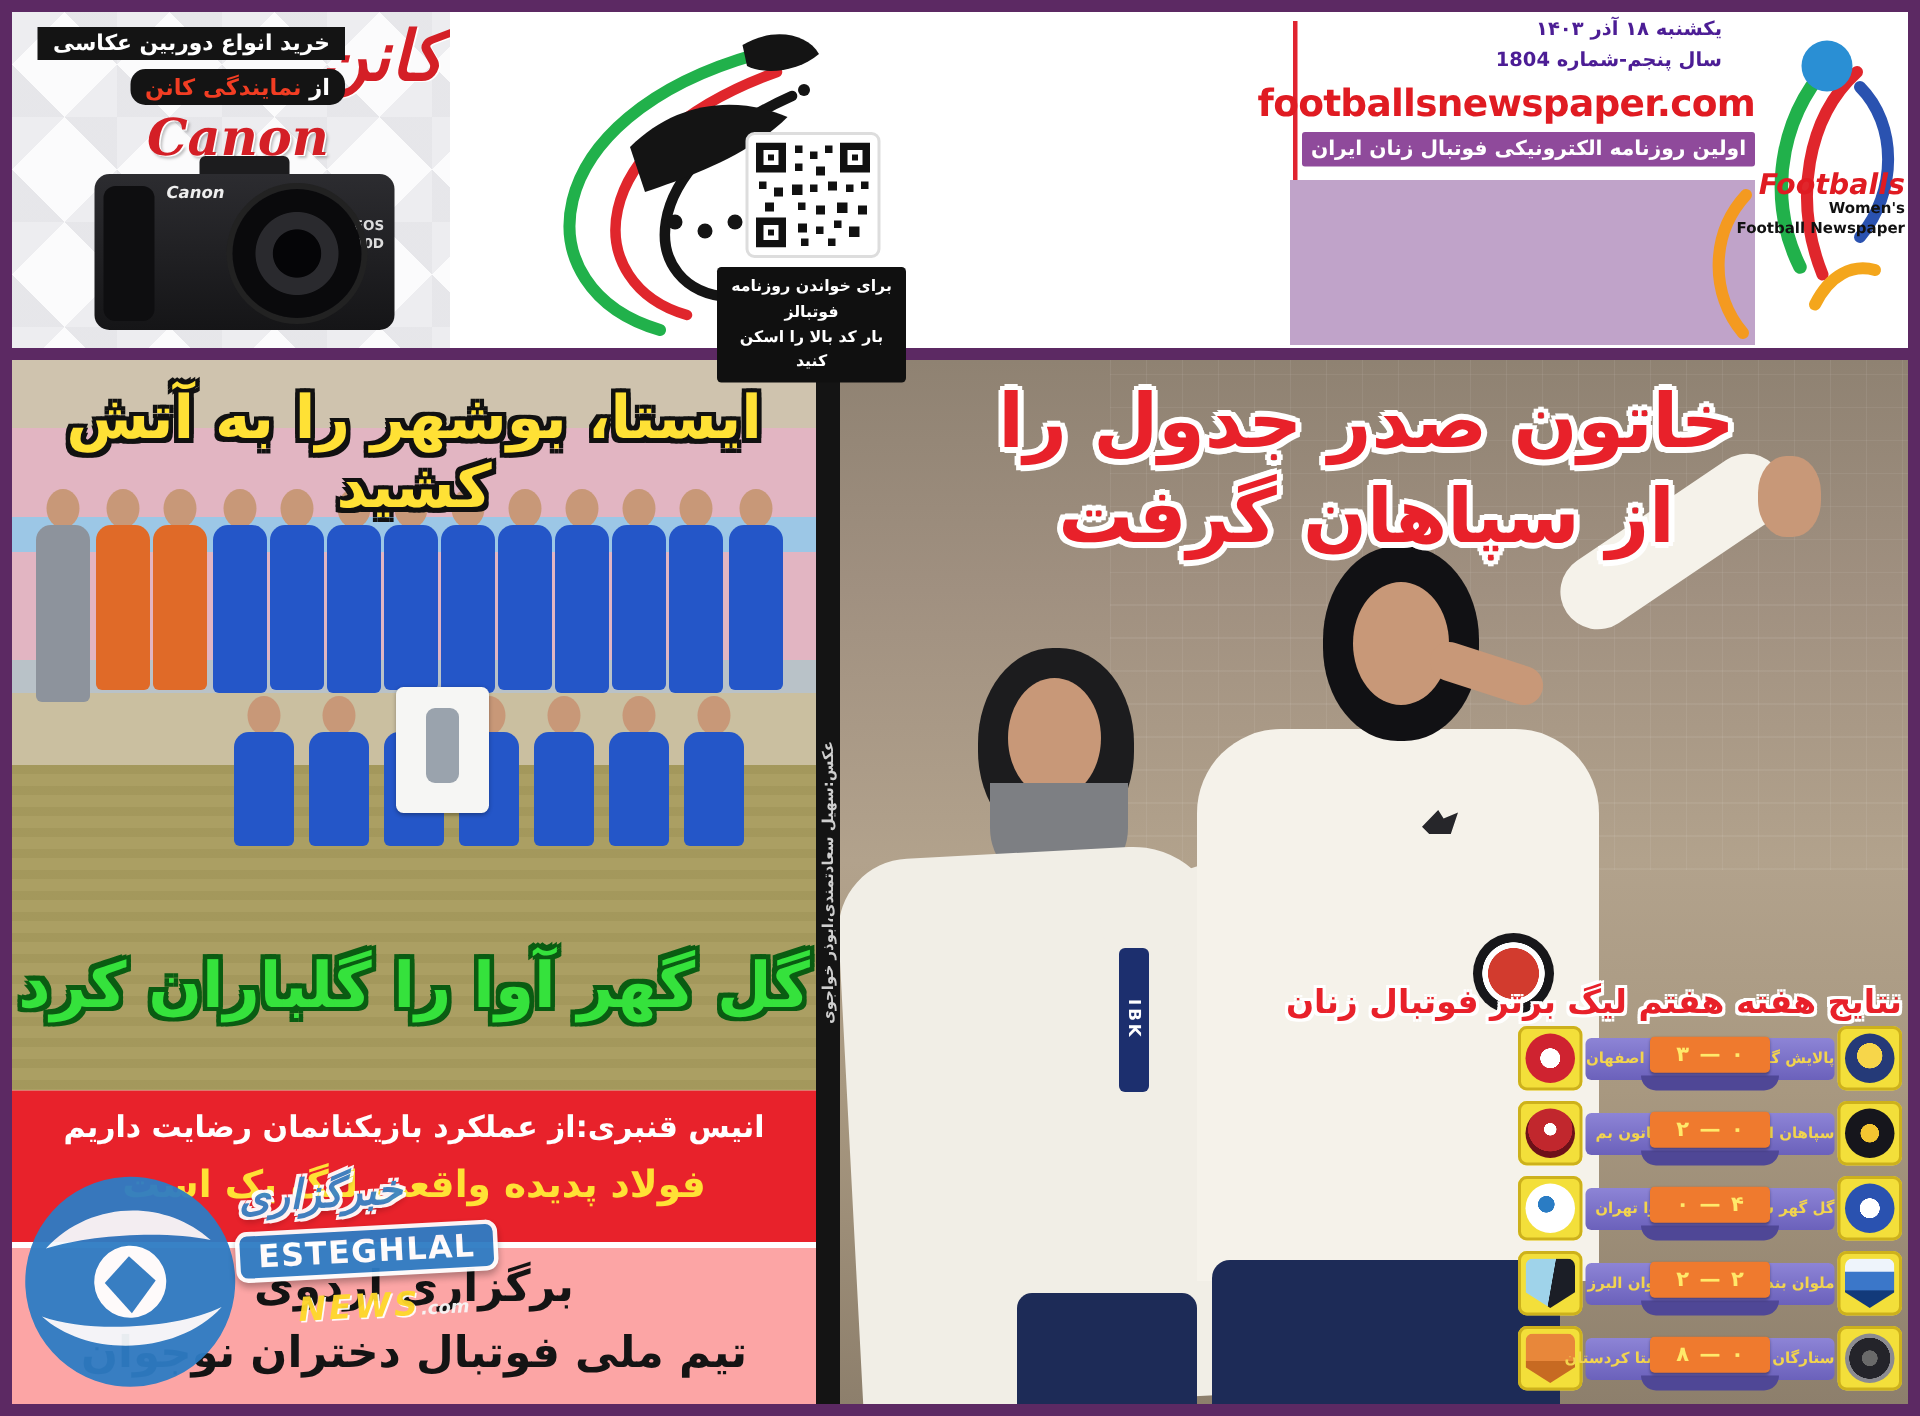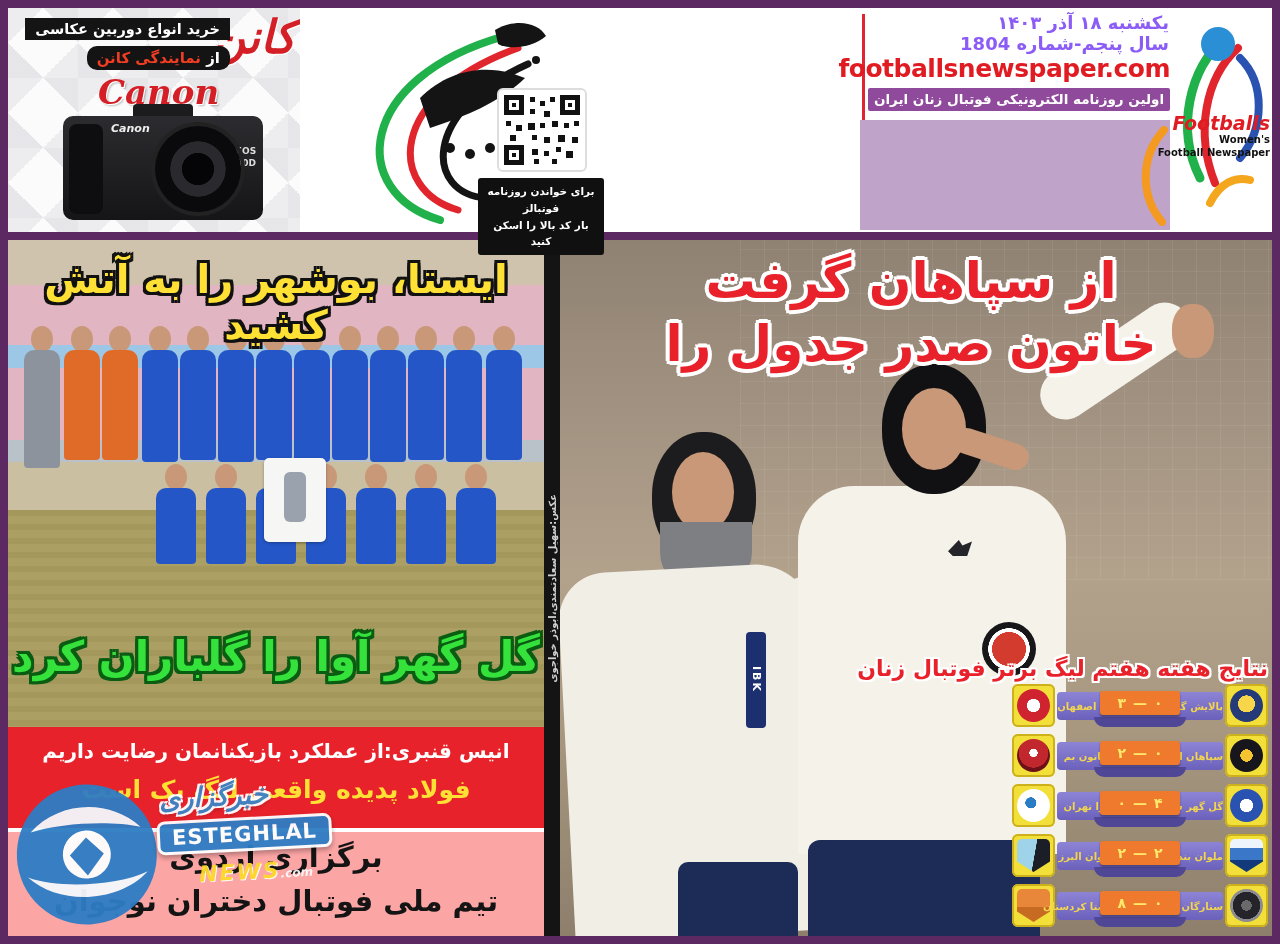--- a/index.html
+++ b/index.html
@@ -43,21 +43,21 @@
   .bb-sh2 { position:absolute; right:-18px; top:10px; width:60px; height:70px; background:#49b8e5; transform:skewX(-18deg); border-radius:6px; }
   .bb-sh3 { position:absolute; left:64px; bottom:-14px; width:60px; height:54px; background:#3fa9dc; transform:skewX(-18deg); border-radius:8px; }
   .bb-title { position:absolute; left:0; right:30px; top:8px; text-align:center; color:#fff; font-weight:bold; font-size:31px; direction:rtl; text-shadow:0 2px 3px rgba(0,0,0,.4); }
   .book1 { position:absolute; left:56px; top:84px; width:158px; height:72px; background:linear-gradient(180deg,#d6506b,#b93350); border-radius:10px; transform:rotate(-10deg); box-shadow:0 10px 0 #e8e4dc, 0 14px 6px rgba(0,0,0,.45); }
   .book2 { position:absolute; left:158px; top:52px; width:112px; height:62px; background:linear-gradient(180deg,#cf4763,#a52c46); border-radius:9px; transform:rotate(-10deg); box-shadow:0 8px 0 #ded9d0, 0 12px 5px rgba(0,0,0,.4); }
   .bb-lines { position:absolute; right:8px; bottom:6px; text-align:center; color:#f0a32a; font-weight:bold; font-size:17px; direction:rtl; line-height:1.55; text-shadow:0 1px 2px rgba(0,0,0,.5); }
   .red-sep { position:absolute; left:854px; top:6px; width:3px; height:212px; background:#e02430; }
 
   
   .hdr-right { position:absolute; left:860px; top:0; width:302px; height:224px; }
-  .date-l { position:absolute; right:1px; direction:rtl; color:#8b5cf6; font-size:18px; font-weight:bold; white-space:nowrap; }
+  .date-l { position:absolute; right:22px; direction:rtl; color:#4c1d95; font-size:13px; font-weight:bold; white-space:nowrap; }
   .website { position:absolute; right:0; top:46px; color:#e01b22; font-size:25px; font-weight:bold; letter-spacing:-.5px; white-space:nowrap; }
   .tagline { position:absolute; left:0; right:0; top:80px; background:#8f4a9b; color:#fff; font-size:13.5px; font-weight:bold; direction:rtl; text-align:center; padding:3px 0 4px; border-radius:2px; }
   .lilac { position:absolute; left:-8px; right:0; top:112px; bottom:2px; background:#c0a3c9; }
   .masthead { position:absolute; left:0; right:4px; top:88px; text-align:center; font-size:96px; font-weight:bold; color:#0c0c12; direction:rtl; line-height:1.2; text-shadow:2px 2px 0 rgba(255,255,255,.35); }
 
   
   .logo-corner { position:absolute; left:1162px; top:0; width:102px; height:224px; background:#fff; }
   .logo-brand { position:absolute; right:2px; top:104px; color:#e01b22; font-weight:bold; font-style:italic; font-size:19px; }
   .logo-sub { position:absolute; right:2px; color:#111; font-weight:bold; font-size:10px; white-space:nowrap; }
 
@@ -369,22 +369,22 @@
         <div class="gb2">تیم ملی فوتبال دختران نوجوان</div>
       </div>
 
       <div class="credit">
         <span>عکس:سهیل سعادتمندی،ابوذر خواجوی</span>
       </div>
 
       <div class="photoB">
         <div class="net"></div>
         <div class="hB">
+          <div>خاتون صدر جدول را</div>
           <div>از سپاهان گرفت</div>
-          <div>خاتون صدر جدول را</div>
         </div>
 
         <div class="fig-el p2-arm-up"></div>
         <div class="fig-el p2-hand-up"></div>
         <div class="fig-el p1-hijab"></div>
         <div class="fig-el p1-head"></div>
         <div class="fig-el p1-veil"></div>
         <div class="fig-el p1-body"></div>
         <div class="fig-el p1-arm"></div>
         <div class="fig-el shirt-strip">

